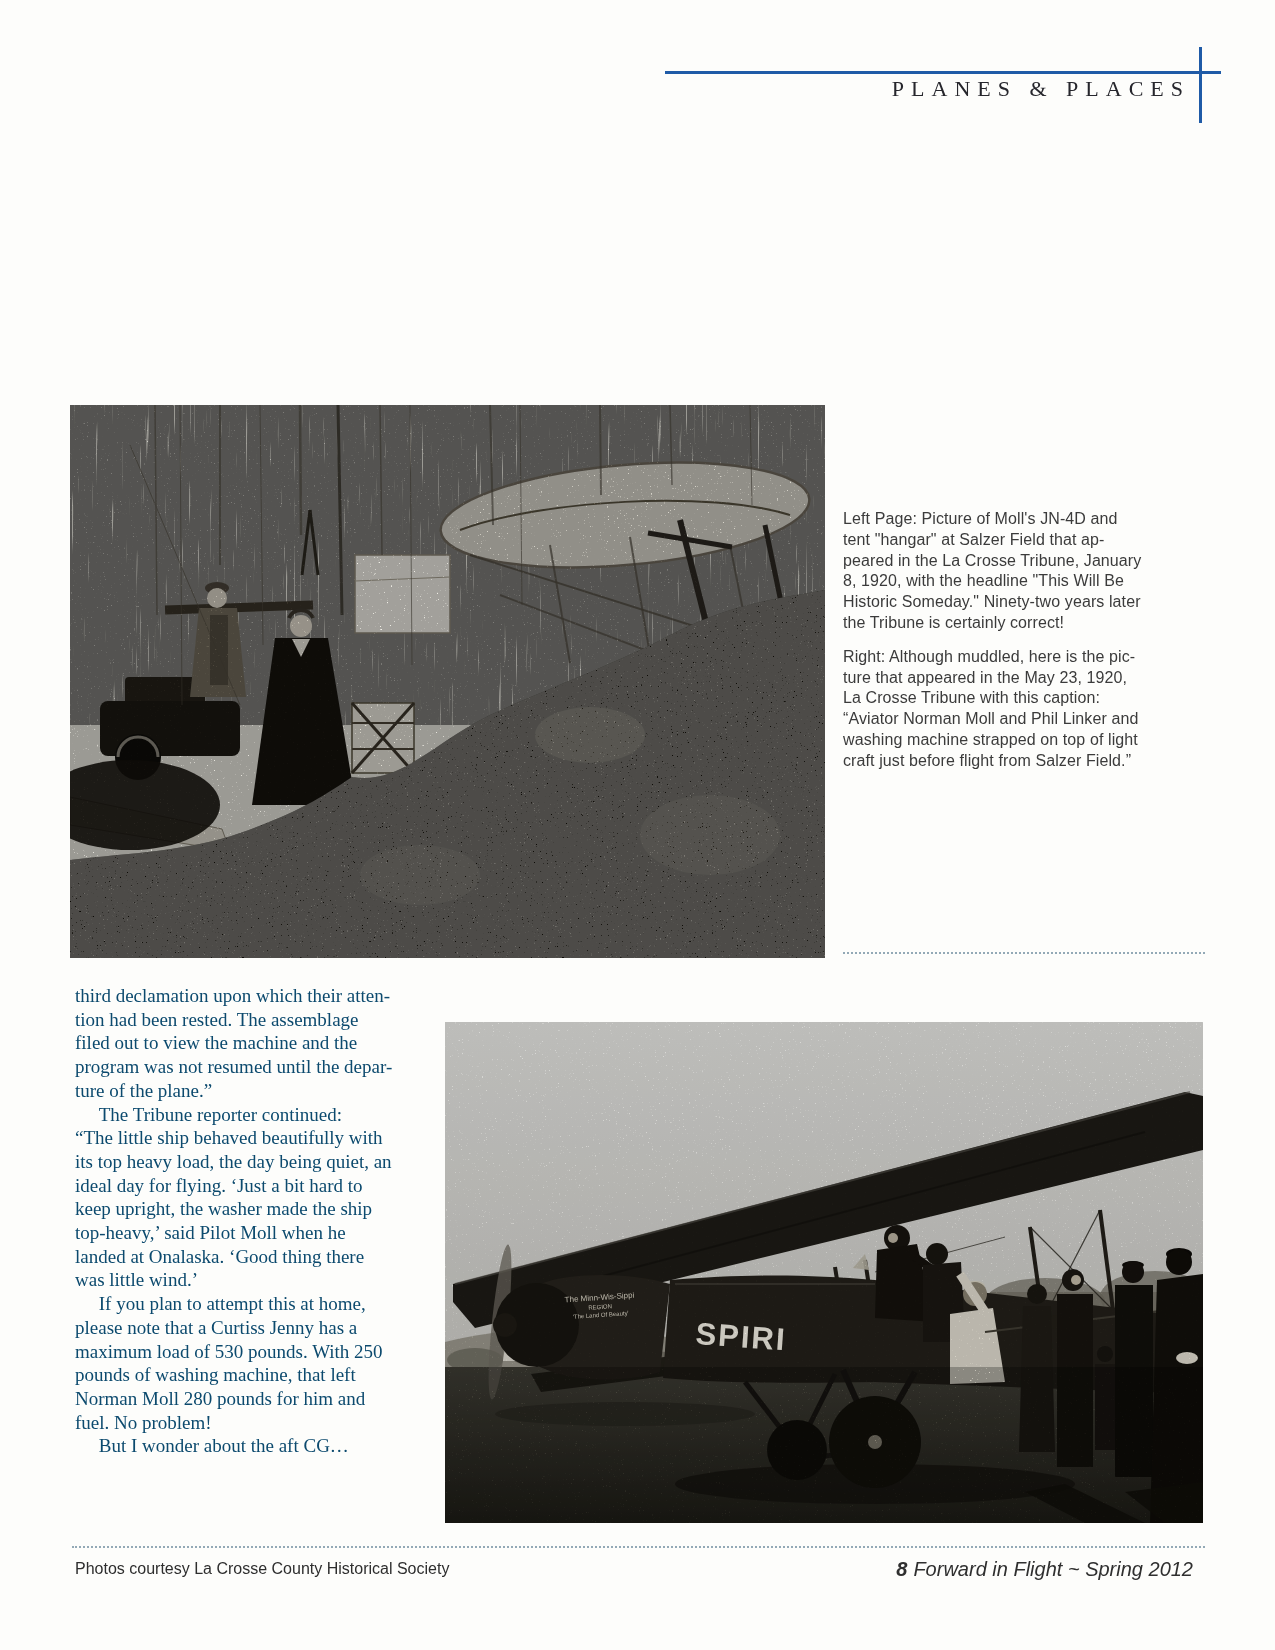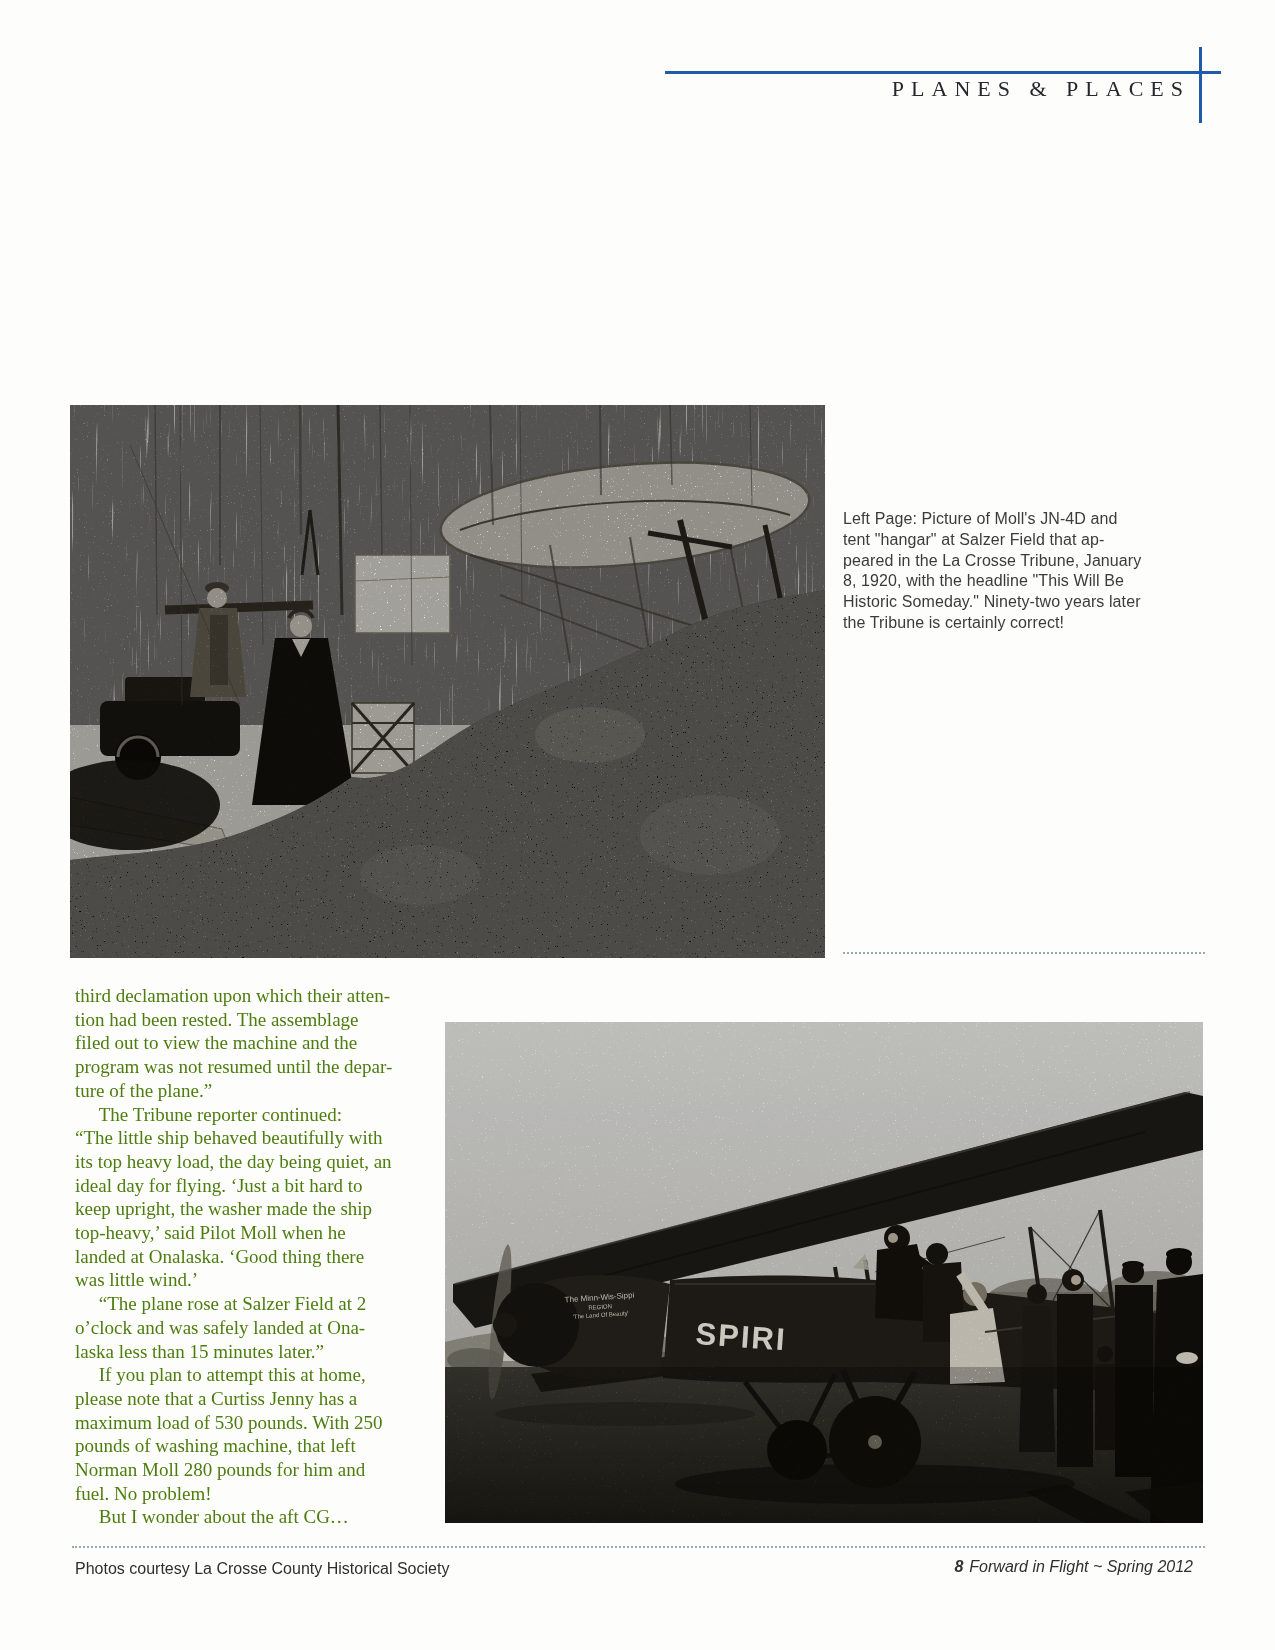--- a/index.html
+++ b/index.html
@@ -14,28 +14,28 @@
   .photo{position:absolute;display:block;}
   #photo-top{left:70px;top:405px;width:755px;height:553px;}
   #photo-bottom{left:445px;top:1022px;width:758px;height:501px;}
   
   #caption{position:absolute;left:843px;top:509px;width:352px;color:#3b3b3b;
            font-size:16px;line-height:20.8px;letter-spacing:.1px;}
   #caption .cap{white-space:pre-wrap;margin:0 0 13px 0;}
   #caption-rule{position:absolute;left:843px;top:952px;width:362px;height:0;
                 border-top:2px dotted #93a9b6;}
   
-  #body-col{position:absolute;left:75px;top:984px;width:380px;color:#4d7c0f;
+  #body-col{position:absolute;left:75px;top:984px;width:380px;color:#0c4a6e;
             font-family:"Liberation Serif",serif;font-size:19px;line-height:23.7px;}
   #body-col .para{white-space:pre-wrap;margin:0;}
   
   #footer-rule{position:absolute;left:72px;top:1546px;width:1133px;height:0;
                border-top:2px dotted #93a9b6;}
   #footer-credit{position:absolute;left:75px;top:1560px;font-size:16px;color:#2e2e2e;}
-  #footer-issue{position:absolute;right:82px;top:1558px;font-size:16px;color:#2f2f2f;
+  #footer-issue{position:absolute;right:82px;top:1558px;font-size:20px;color:#2f2f2f;
                 font-style:italic;white-space:nowrap;}
   #footer-issue .pgnum{font-weight:bold;margin-right:6px;}
 </style>
 </head>
 <body>
 
 <div id="page">
 
   <div id="hline"></div>
   <div id="vline"></div>
@@ -144,40 +144,43 @@
     <rect x="0" y="0" width="755" height="553" filter="url(#gB)" opacity="0.32"></rect>
   </svg>
 
   <div id="caption">
     <p class="cap">Left Page: Picture of Moll's JN-4D and
 tent "hangar" at Salzer Field that ap-
 peared in the La Crosse Tribune, January
 8, 1920, with the headline "This Will Be
 Historic Someday." Ninety-two years later
 the Tribune is certainly correct!</p>
+    <p class="cap">Right: Although muddled, here is the pic-
+ture that appeared in the May 23, 1920,
+La Crosse Tribune with this caption:
+“Aviator Norman Moll and Phil Linker and
+washing machine strapped on top of light
+craft just before flight from Salzer Field.”</p>
   </div>
   <div id="caption-rule"></div>
 
   <div id="body-col">
     <p class="para">third declamation upon which their atten-
 tion had been rested. The assemblage
 filed out to view the machine and the
 program was not resumed until the depar-
 ture of the plane.”</p>
     <p class="para">     The Tribune reporter continued:
 “The little ship behaved beautifully with
 its top heavy load, the day being quiet, an
 ideal day for flying. ‘Just a bit hard to
 keep upright, the washer made the ship
 top-heavy,’ said Pilot Moll when he
 landed at Onalaska. ‘Good thing there
 was little wind.’</p>
-    <p class="para">     “The plane rose at Salzer Field at 2
-o’clock and was safely landed at Ona-
-laska less than 15 minutes later.”</p>
     <p class="para">     If you plan to attempt this at home,
 please note that a Curtiss Jenny has a
 maximum load of 530 pounds. With 250
 pounds of washing machine, that left
 Norman Moll 280 pounds for him and
 fuel. No problem!
      But I wonder about the aft CG…</p>
   </div>
 
   <svg id="photo-bottom" class="photo" viewBox="0 0 758 501">

